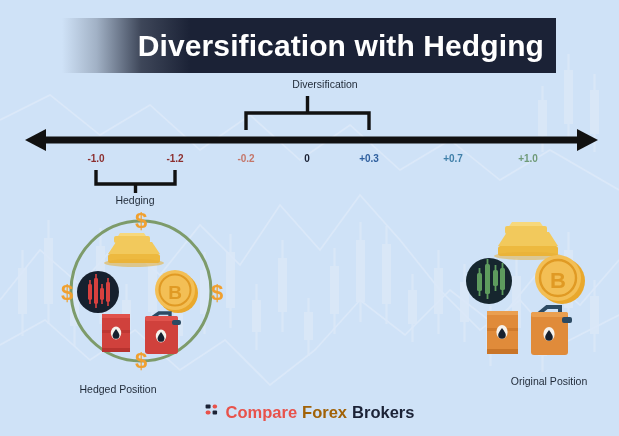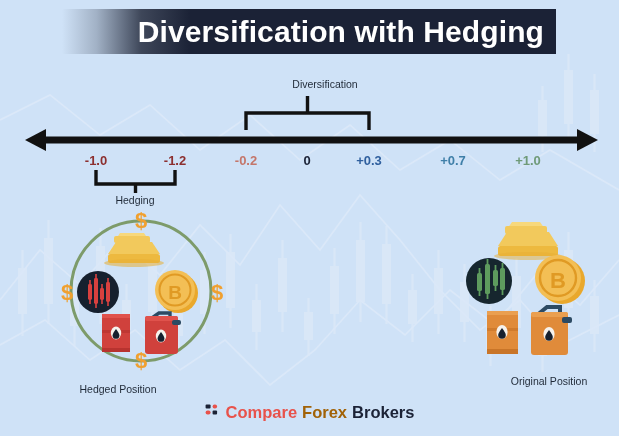--- a/index.html
+++ b/index.html
@@ -9,34 +9,34 @@
     font-family:"Liberation Sans",sans-serif;
     position:relative;
   }
   #stage{position:absolute;inset:0;width:619px;height:436px;overflow:hidden;}
 
   
   #bg{position:absolute;inset:0;pointer-events:none;}
 
   
   #title-bar{
-    position:absolute;left:62px;top:9px;width:494px;height:45px;
+    position:absolute;left:62px;top:18px;width:494px;height:55px;
     background:linear-gradient(to right,rgba(26,32,50,0) 0%,rgba(26,32,50,.25) 7%,rgba(26,32,50,.8) 16%,#1b2236 26%,#1b2236 100%);
     display:flex;align-items:center;justify-content:flex-end;
   }
   #title-text{
     color:#ffffff;font-size:30px;font-weight:bold;letter-spacing:.1px;
     padding-right:12px;white-space:nowrap;line-height:1;
   }
 
   
   #axis-wrap{position:absolute;left:0;top:0;width:619px;height:436px;pointer-events:none;}
 
   .tick-label{
-    position:absolute;font-size:13px;font-weight:bold;
+    position:absolute;font-size:10px;font-weight:bold;
     transform:translateX(-50%);white-space:nowrap;
   }
 
   .bracket-label{
     position:absolute;font-size:10.5px;color:#1f2937;
     transform:translateX(-50%);white-space:nowrap;
   }
 
   .grp-caption{
     position:absolute;font-size:10.5px;color:#1f2937;

